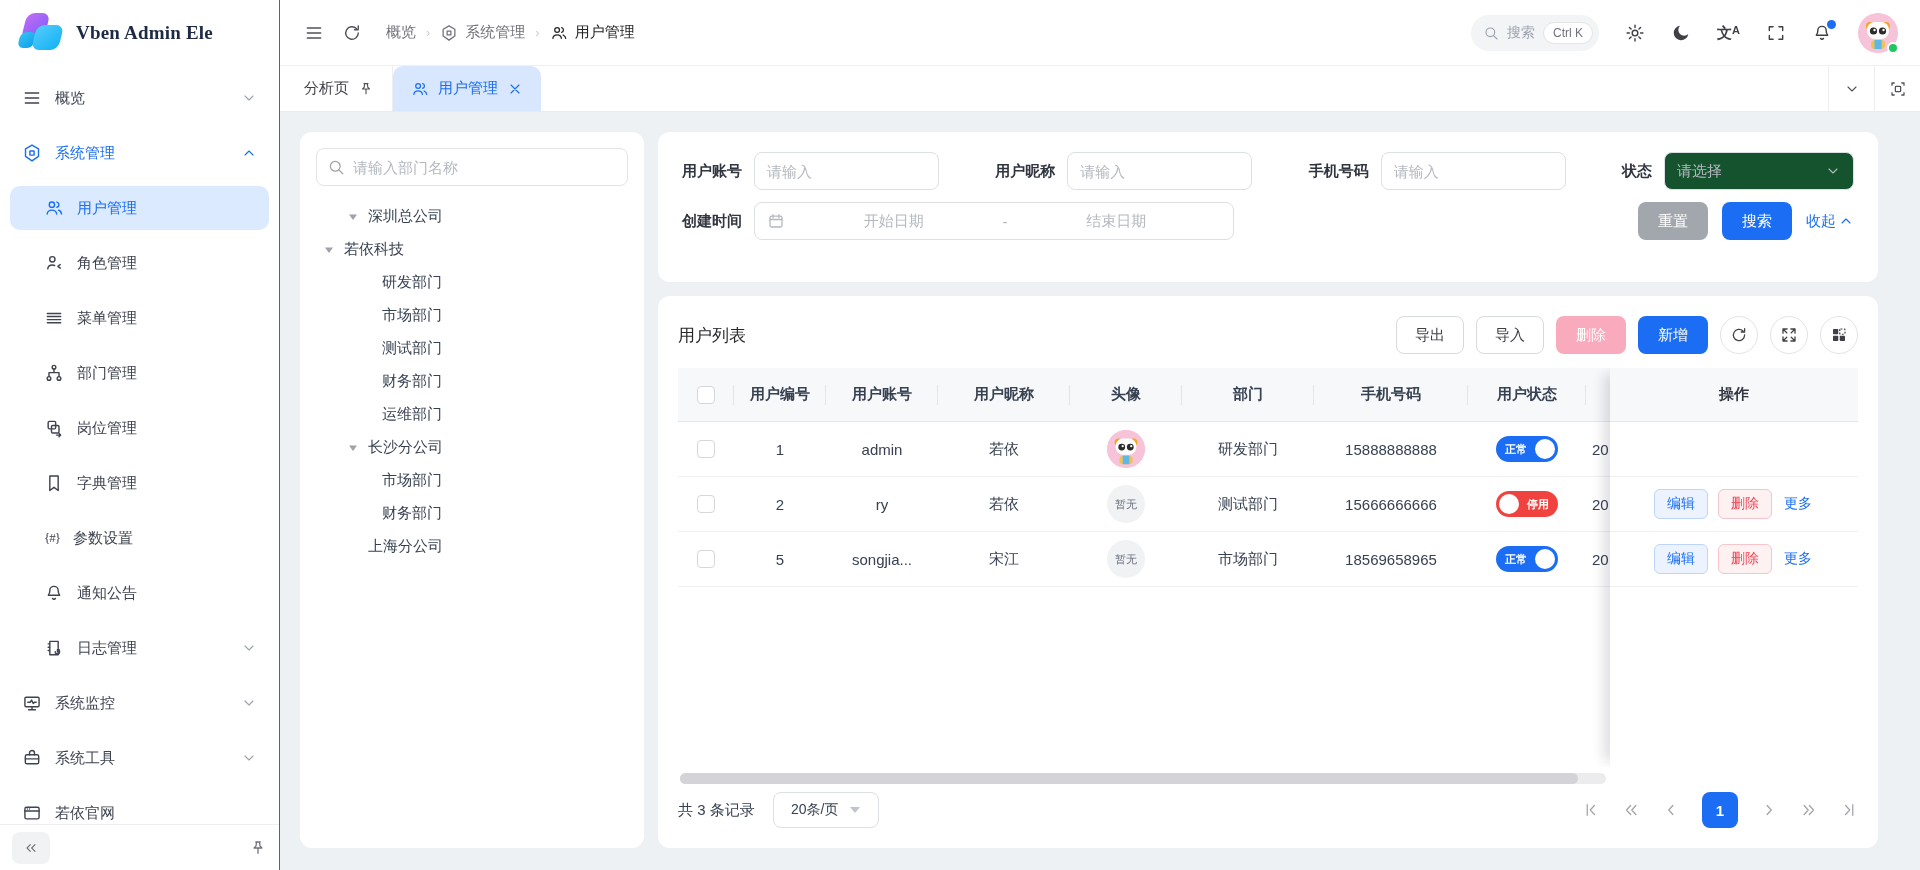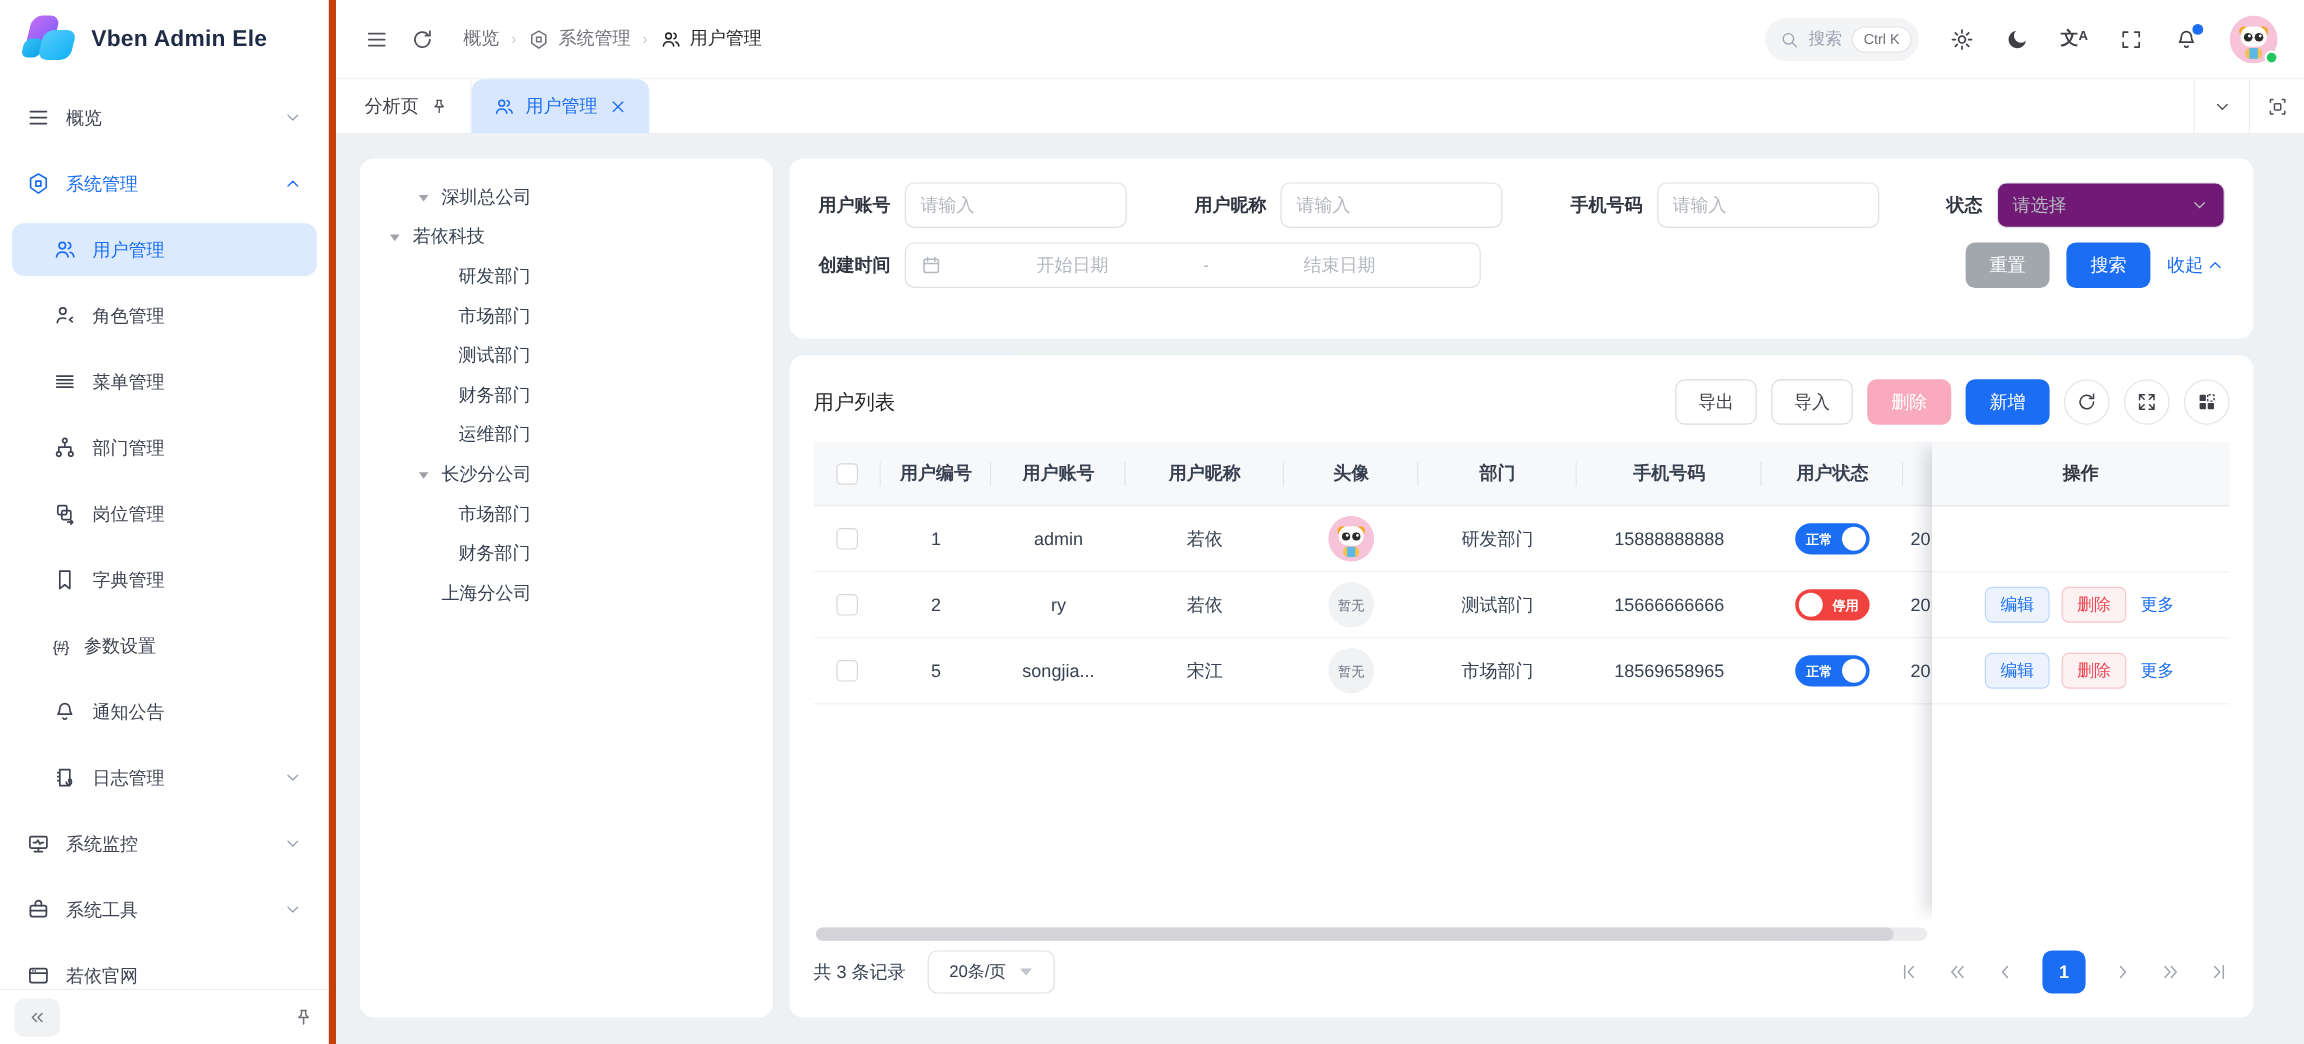--- a/index.html
+++ b/index.html
@@ -4,21 +4,21 @@
 <style>
   * { margin:0; padding:0; box-sizing:border-box; }
   html,body { width:1920px; height:870px; overflow:hidden; }
   body { font-family:"Liberation Sans","DejaVu Sans",sans-serif; font-size:14px; color:#3f3f46; background:#fff; display:flex; }
   svg { display:block; }
   .ic { width:20px; height:20px; stroke:currentColor; fill:none; stroke-width:1.7; stroke-linecap:round; stroke-linejoin:round; }
   .ic16 { width:16px; height:16px; }
   .ic18 { width:18px; height:18px; }
 
   
-  .sidebar { width:280px; height:100%; border-right:6px solid #c2410c; display:flex; flex-direction:column; background:#fff; flex:0 0 auto; }
+  .sidebar { width:280px; height:100%; border-right:1px solid #c2410c; display:flex; flex-direction:column; background:#fff; flex:0 0 auto;font-family:Liberation Serif, serif; }
   .logo-row { height:66px; display:flex; align-items:center; gap:12px; padding:0 18px; flex:0 0 auto; }
   .logo-mark { width:46px; height:42px; position:relative; flex:0 0 auto; }
   .lp1 { position:absolute; left:6px; top:1px; width:23px; height:27px; background:linear-gradient(135deg,#c26ef5,#7a5af8); border-radius:8px; transform:skewX(-14deg); }
   .lp2 { position:absolute; left:1px; top:20px; width:16px; height:16px; background:linear-gradient(135deg,#36c3f7,#0e9fe8); border-radius:6px; transform:skewX(-14deg); }
   .lp3 { position:absolute; left:16px; top:13px; width:27px; height:25px; background:linear-gradient(135deg,#55ccfb,#12b1f5); border-radius:8px; transform:skewX(-14deg); }
   .app-title { font-size:19px; font-weight:bold; color:#1f2a44; letter-spacing:.2px; }
   .menu { flex:1 1 auto; overflow:hidden; padding-top:10px; }
   .mi { height:44px; margin:0 10px 11px; padding:0 12px; border-radius:10px; display:flex; align-items:center; gap:13px; font-size:15px; color:#3f4350; cursor:pointer; }
   .mi .chev { margin-left:auto; color:#9ca3af; }
   .mi.child { padding-left:34px; }
@@ -84,21 +84,21 @@
   .right-col { flex:1 1 auto; display:flex; flex-direction:column; gap:14px; min-width:0; }
 
   
   .filter-card { height:150px; flex:0 0 auto; padding:20px 24px; display:flex; flex-direction:column; gap:12px; }
   .frow { display:flex; align-items:center; }
   .frow.r1 { justify-content:space-between; }
   .fgroup { display:flex; align-items:center; gap:12px; }
   .flabel { font-size:15px; font-weight:bold; color:#303540; white-space:nowrap; }
   .finput { width:185px; height:38px; border:1px solid #dcdfe4; border-radius:8px; padding:0 12px; font-size:15px; color:#3f3f46; outline:none; font-family:inherit; }
   .finput::placeholder { color:#b4b8bf; }
-  .fselect { width:190px; height:38px; border:1px solid #dcdfe4; border-radius:8px; padding:0 12px; display:flex; align-items:center; justify-content:space-between; color:#b4b8bf; font-size:15px; cursor:pointer; background:#701a75; }
+  .fselect { width:190px; height:38px; border:1px solid #dcdfe4; border-radius:8px; padding:0 12px; display:flex; align-items:center; justify-content:space-between; color:#b4b8bf; font-size:15px; cursor:pointer; background:#14532d; }
   .fselect .chev { color:#b4b8bf; }
   .daterange { width:480px; height:38px; border:1px solid #dcdfe4; border-radius:8px; display:flex; align-items:center; padding:0 12px; color:#b4b8bf; font-size:15px; gap:4px; background:#fff; cursor:pointer; }
   .daterange .cal { color:#b4b8bf; flex:0 0 auto; }
   .dr-part { flex:1; text-align:center; }
   .filter-actions { margin-left:auto; display:flex; align-items:center; gap:14px; }
   .btn { height:38px; padding:0 20px; border-radius:8px; font-size:15px; display:flex; align-items:center; justify-content:center; cursor:pointer; border:none; font-family:inherit; white-space:nowrap; }
   .btn-gray { background:#a2a6ad; color:#fff; }
   .btn-primary { background:#1b6ef3; color:#fff; }
   .link-collapse { color:#1b6ef3; font-size:15px; display:flex; align-items:center; gap:2px; cursor:pointer; }
 
@@ -454,20 +454,29 @@
         <svg class="ic ic18" viewBox="0 0 24 24">
           <path d="M7 4H4v3M17 4h3v3M20 17v3h-3M7 20H4v-3"></path>
           <rect x="8.5" y="8.5" width="7" height="7" rx="1"></rect>
         </svg>
       </div>
   </div>
 
   <div class="content">
 
     <section class="card dept-card">
+      <div class="tree-search">
+        <span class="mag">
+            <svg class="ic ic18" viewBox="0 0 24 24">
+              <circle cx="11" cy="11" r="6.5"></circle>
+              <path d="M15.8 15.8L21 21"></path>
+            </svg>
+          </span>
+        <input placeholder="请输入部门名称" style="">
+      </div>
       <div class="tree">
         <div class="tnode l2">
             <span class="caret">
               <svg width="10" height="10" viewBox="0 0 10 10">
                 <path d="M1 2.5h8L5 8z" fill="#a1a1aa"></path>
               </svg>
             </span>
             <span>深圳总公司</span>
           </div>
         <div class="tnode l1">

